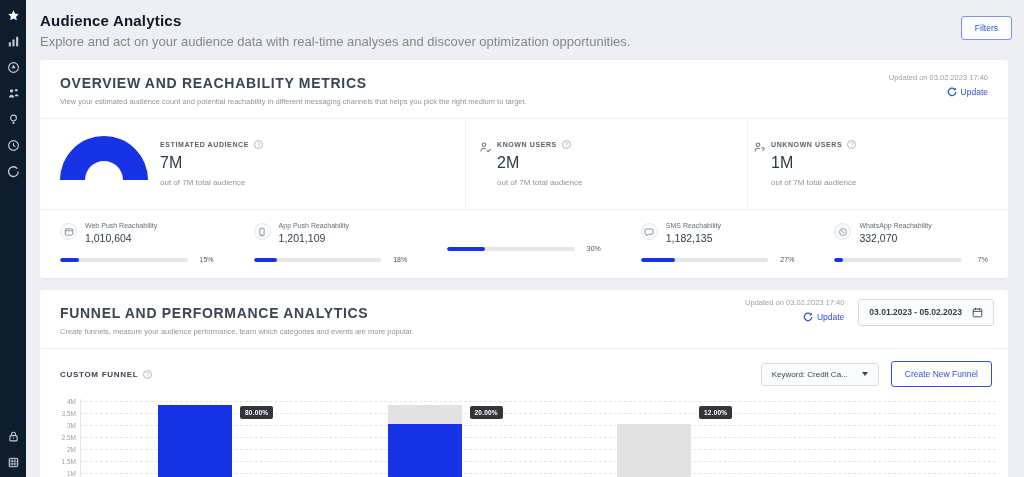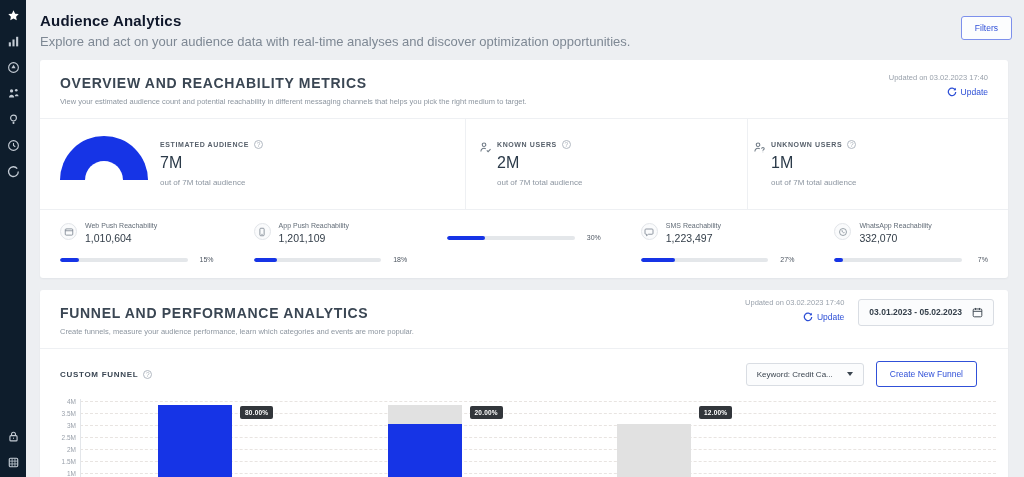--- a/index.html
+++ b/index.html
@@ -50,34 +50,34 @@
   .m-label { font-size:7px; font-weight:700; letter-spacing:.6px; color:#57606b; }
   .m-value { font-size:16px; color:#2b3a49; margin-top:5px; font-weight:500; }
   .m-sub { font-size:8px; color:#8c95a0; margin-top:6px; }
   .m-icon { width:13px; height:13px; margin-right:5px; flex:none; }
   .m-icon svg { width:13px; height:13px; }
 
   .info { display:inline-flex; align-items:center; justify-content:center; width:9px; height:9px; border:1px solid #b2b9c2; border-radius:50%; color:#a8b0ba; font-size:6.5px; flex:none; }
   .info::after { content:"?"; }
 
   
-  .reach-row { display:flex; gap:40px; padding:12px 20px 0; border-top:1px solid #eef0f3; }
+  .reach-row { display:flex; gap:40px; padding:12px 20px 0; border-top:1px solid #eef0f3;align-items:center; }
   .reach-card { flex:1; min-width:0; }
   .reach-top { display:flex; gap:8px; align-items:flex-start; }
   .reach-ic { width:17px; height:17px; border:1px solid #e2e5e9; background:#fafbfc; border-radius:50%; display:flex; align-items:center; justify-content:center; flex:none; margin-top:1px; }
   .reach-ic svg { width:10px; height:10px; }
   .reach-label { font-size:7px; color:#626c77; }
   .reach-value { font-size:10.5px; color:#323d48; margin-top:3px; }
   .reach-bar { display:flex; align-items:center; margin-top:12px; }
   .track { flex:1; height:4px; background:#e4e7ea; border-radius:2px; position:relative; overflow:hidden; }
   .fill { position:absolute; left:0; top:0; bottom:0; background:#1634e6; border-radius:2px; }
   .pct { width:20px; text-align:right; font-size:7px; color:#4c5560; margin-left:6px; flex:none; }
 
   
-  .toolbar { display:flex; align-items:center; padding:12px 31px 10px 20px; }
+  .toolbar { display:flex; align-items:center; padding:12px 16px 10px 20px; }
   .cf-label-row { display:flex; align-items:center; gap:5px; }
   .cf-label { font-size:8px; font-weight:700; letter-spacing:.7px; color:#3a4653; }
   .tb-right { margin-left:auto; display:flex; align-items:center; gap:12px; }
   .keyword-box { display:flex; align-items:center; gap:14px; border:1px solid #d9dde3; background:#fbfcfd; border-radius:3px; padding:6px 10px; font-size:8px; color:#39434e; cursor:pointer; }
   .caret { width:0; height:0; border-left:3.5px solid transparent; border-right:3.5px solid transparent; border-top:4.5px solid #3a444f; }
   .create-btn { border:1px solid #3050d8; color:#3050d8; background:#fff; border-radius:3px; padding:7px 13px; font-size:8.5px; font-family:inherit; cursor:pointer; }
 
   
   .chart { position:absolute; left:0; right:12px; top:105px; height:210px; }
   .tick-label { position:absolute; width:32px; text-align:right; font-size:6.5px; color:#9aa1ab; transform:translateY(-50%); }
@@ -295,21 +295,21 @@
         </div>
         <div class="reach-card">
           <div class="reach-top">
             <span class="reach-ic">
               <svg viewBox="0 0 16 16" fill="none" stroke="#6f7a85" stroke-width="1.2">
                 <path d="M3 3.2h10c.8 0 1.4.6 1.4 1.4v5.6c0 .8-.6 1.4-1.4 1.4H7.2L4 14v-2.4H3c-.8 0-1.4-.6-1.4-1.4V4.6c0-.8.6-1.4 1.4-1.4z"></path>
               </svg>
             </span>
             <div>
               <div class="reach-label">SMS Reachability</div>
-              <div class="reach-value">1,223,497</div>
+              <div class="reach-value">1,182,135</div>
             </div>
           </div>
           <div class="reach-bar">
             <div class="track">
               <div class="fill" style="width: 27%; background: rgb(22, 52, 230);"></div>
             </div>
             <span class="pct">27%</span>
           </div>
         </div>
         <div class="reach-card">

